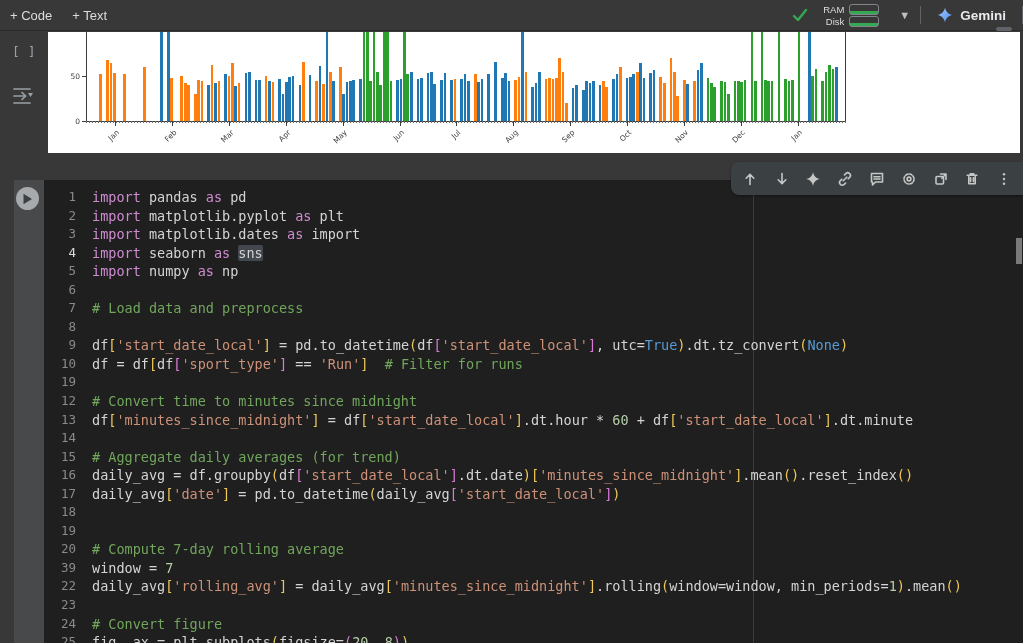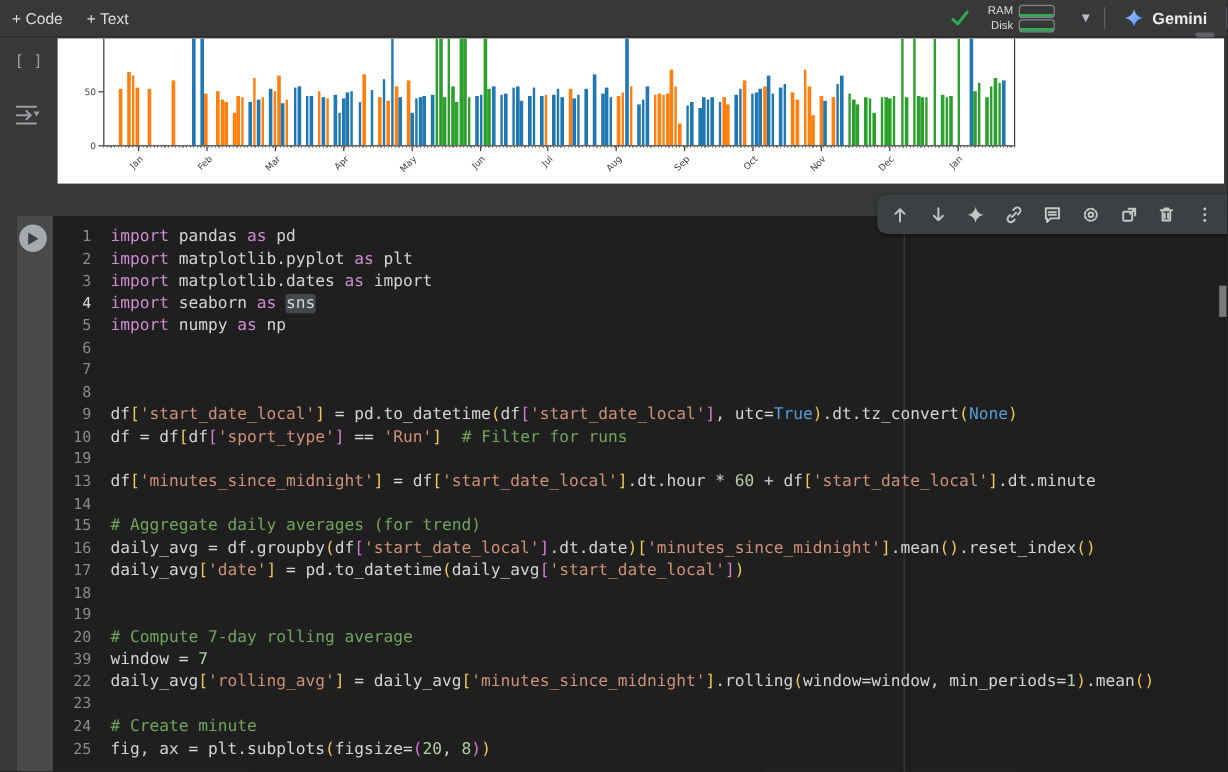--- a/index.html
+++ b/index.html
@@ -409,35 +409,36 @@
       </div>
     </div>
     <div id="ruler"></div>
     <div id="editor">
         <div class="cl-row"><span class="ln">1</span><span class="cl-code"><span class="tk-k">import </span><span class="tk-t">pandas </span><span class="tk-k">as </span><span class="tk-t">pd</span></span></div>
         <div class="cl-row"><span class="ln">2</span><span class="cl-code"><span class="tk-k">import </span><span class="tk-t">matplotlib.pyplot </span><span class="tk-k">as </span><span class="tk-t">plt</span></span></div>
         <div class="cl-row"><span class="ln">3</span><span class="cl-code"><span class="tk-k">import </span><span class="tk-t">matplotlib.dates </span><span class="tk-k">as </span><span class="tk-t">import</span></span></div>
         <div class="cl-row"><span class="ln active">4</span><span class="cl-code"><span class="tk-k">import </span><span class="tk-t">seaborn </span><span class="tk-k">as </span><span class="tk-h">sns</span></span></div>
         <div class="cl-row"><span class="ln">5</span><span class="cl-code"><span class="tk-k">import </span><span class="tk-t">numpy </span><span class="tk-k">as </span><span class="tk-t">np</span></span></div>
         <div class="cl-row"><span class="ln">6</span><span class="cl-code"></span></div>
-        <div class="cl-row"><span class="ln">7</span></div>
+        <div class="cl-row"><span class="ln">7</span><span class="cl-code"><span class="tk-c"># Load data and preprocess</span></span></div>
         <div class="cl-row"><span class="ln">8</span></div>
         <div class="cl-row"><span class="ln">9</span><span class="cl-code"><span class="tk-t">df</span><span class="tk-p">[</span><span class="tk-s">'start_date_local'</span><span class="tk-p">]</span><span class="tk-t"> = pd.to_datetime</span><span class="tk-p">(</span><span class="tk-t">df</span><span class="tk-q">[</span><span class="tk-s">'start_date_local'</span><span class="tk-q">]</span><span class="tk-t">, utc=</span><span class="tk-b">True</span><span class="tk-p">)</span><span class="tk-t">.dt.tz_convert</span><span class="tk-p">(</span><span class="tk-b">None</span><span class="tk-p">)</span></span></div>
         <div class="cl-row"><span class="ln">10</span><span class="cl-code"><span class="tk-t">df = df</span><span class="tk-p">[</span><span class="tk-t">df</span><span class="tk-q">[</span><span class="tk-s">'sport_type'</span><span class="tk-q">]</span><span class="tk-t"> == </span><span class="tk-s">'Run'</span><span class="tk-p">]</span><span class="tk-t">  </span><span class="tk-c"># Filter for runs</span></span></div>
         <div class="cl-row"><span class="ln">19</span><span class="cl-code"></span></div>
+        <div class="cl-row"><span class="ln">12</span><span class="cl-code"><span class="tk-c"># Convert time to minutes since midnight</span></span></div>
         <div class="cl-row"><span class="ln">13</span><span class="cl-code"><span class="tk-t">df</span><span class="tk-p">[</span><span class="tk-s">'minutes_since_midnight'</span><span class="tk-p">]</span><span class="tk-t"> = df</span><span class="tk-p">[</span><span class="tk-s">'start_date_local'</span><span class="tk-p">]</span><span class="tk-t">.dt.hour * </span><span class="tk-n">60</span><span class="tk-t"> + df</span><span class="tk-p">[</span><span class="tk-s">'start_date_local'</span><span class="tk-p">]</span><span class="tk-t">.dt.minute</span></span></div>
         <div class="cl-row"><span class="ln">14</span><span class="cl-code"></span></div>
         <div class="cl-row"><span class="ln">15</span><span class="cl-code"><span class="tk-c"># Aggregate daily averages (for trend)</span></span></div>
         <div class="cl-row"><span class="ln">16</span><span class="cl-code"><span class="tk-t">daily_avg = df.groupby</span><span class="tk-p">(</span><span class="tk-t">df</span><span class="tk-q">[</span><span class="tk-s">'start_date_local'</span><span class="tk-q">]</span><span class="tk-t">.dt.date</span><span class="tk-p">)</span><span class="tk-p">[</span><span class="tk-s">'minutes_since_midnight'</span><span class="tk-p">]</span><span class="tk-t">.mean</span><span class="tk-p">()</span><span class="tk-t">.reset_index</span><span class="tk-p">()</span></span></div>
         <div class="cl-row"><span class="ln">17</span><span class="cl-code"><span class="tk-t">daily_avg</span><span class="tk-p">[</span><span class="tk-s">'date'</span><span class="tk-p">]</span><span class="tk-t"> = pd.to_datetime</span><span class="tk-p">(</span><span class="tk-t">daily_avg</span><span class="tk-q">[</span><span class="tk-s">'start_date_local'</span><span class="tk-q">]</span><span class="tk-p">)</span></span></div>
         <div class="cl-row"><span class="ln">18</span></div>
         <div class="cl-row"><span class="ln">19</span><span class="cl-code"></span></div>
         <div class="cl-row"><span class="ln">20</span><span class="cl-code"><span class="tk-c"># Compute 7-day rolling average</span></span></div>
         <div class="cl-row"><span class="ln">39</span><span class="cl-code"><span class="tk-t">window = </span><span class="tk-n">7</span></span></div>
         <div class="cl-row"><span class="ln">22</span><span class="cl-code"><span class="tk-t">daily_avg</span><span class="tk-p">[</span><span class="tk-s">'rolling_avg'</span><span class="tk-p">]</span><span class="tk-t"> = daily_avg</span><span class="tk-p">[</span><span class="tk-s">'minutes_since_midnight'</span><span class="tk-p">]</span><span class="tk-t">.rolling</span><span class="tk-p">(</span><span class="tk-t">window=window, min_periods=</span><span class="tk-n">1</span><span class="tk-p">)</span><span class="tk-t">.mean</span><span class="tk-p">()</span></span></div>
         <div class="cl-row"><span class="ln">23</span><span class="cl-code"></span></div>
-        <div class="cl-row"><span class="ln">24</span><span class="cl-code"><span class="tk-c"># Create minute</span></span></div>
+        <div class="cl-row"><span class="ln">24</span><span class="cl-code"><span class="tk-c"># Convert figure</span></span></div>
         <div class="cl-row"><span class="ln">25</span><span class="cl-code"><span class="tk-t">fig, ax = plt.subplots</span><span class="tk-p">(</span><span class="tk-t">figsize=</span><span class="tk-q">(</span><span class="tk-n">20</span><span class="tk-t">, </span><span class="tk-n">8</span><span class="tk-q">)</span><span class="tk-p">)</span></span></div>
       </div>
     <div id="edit-scrollthumb"></div>
   </div>
 
 </div>
 
 </body></html>

